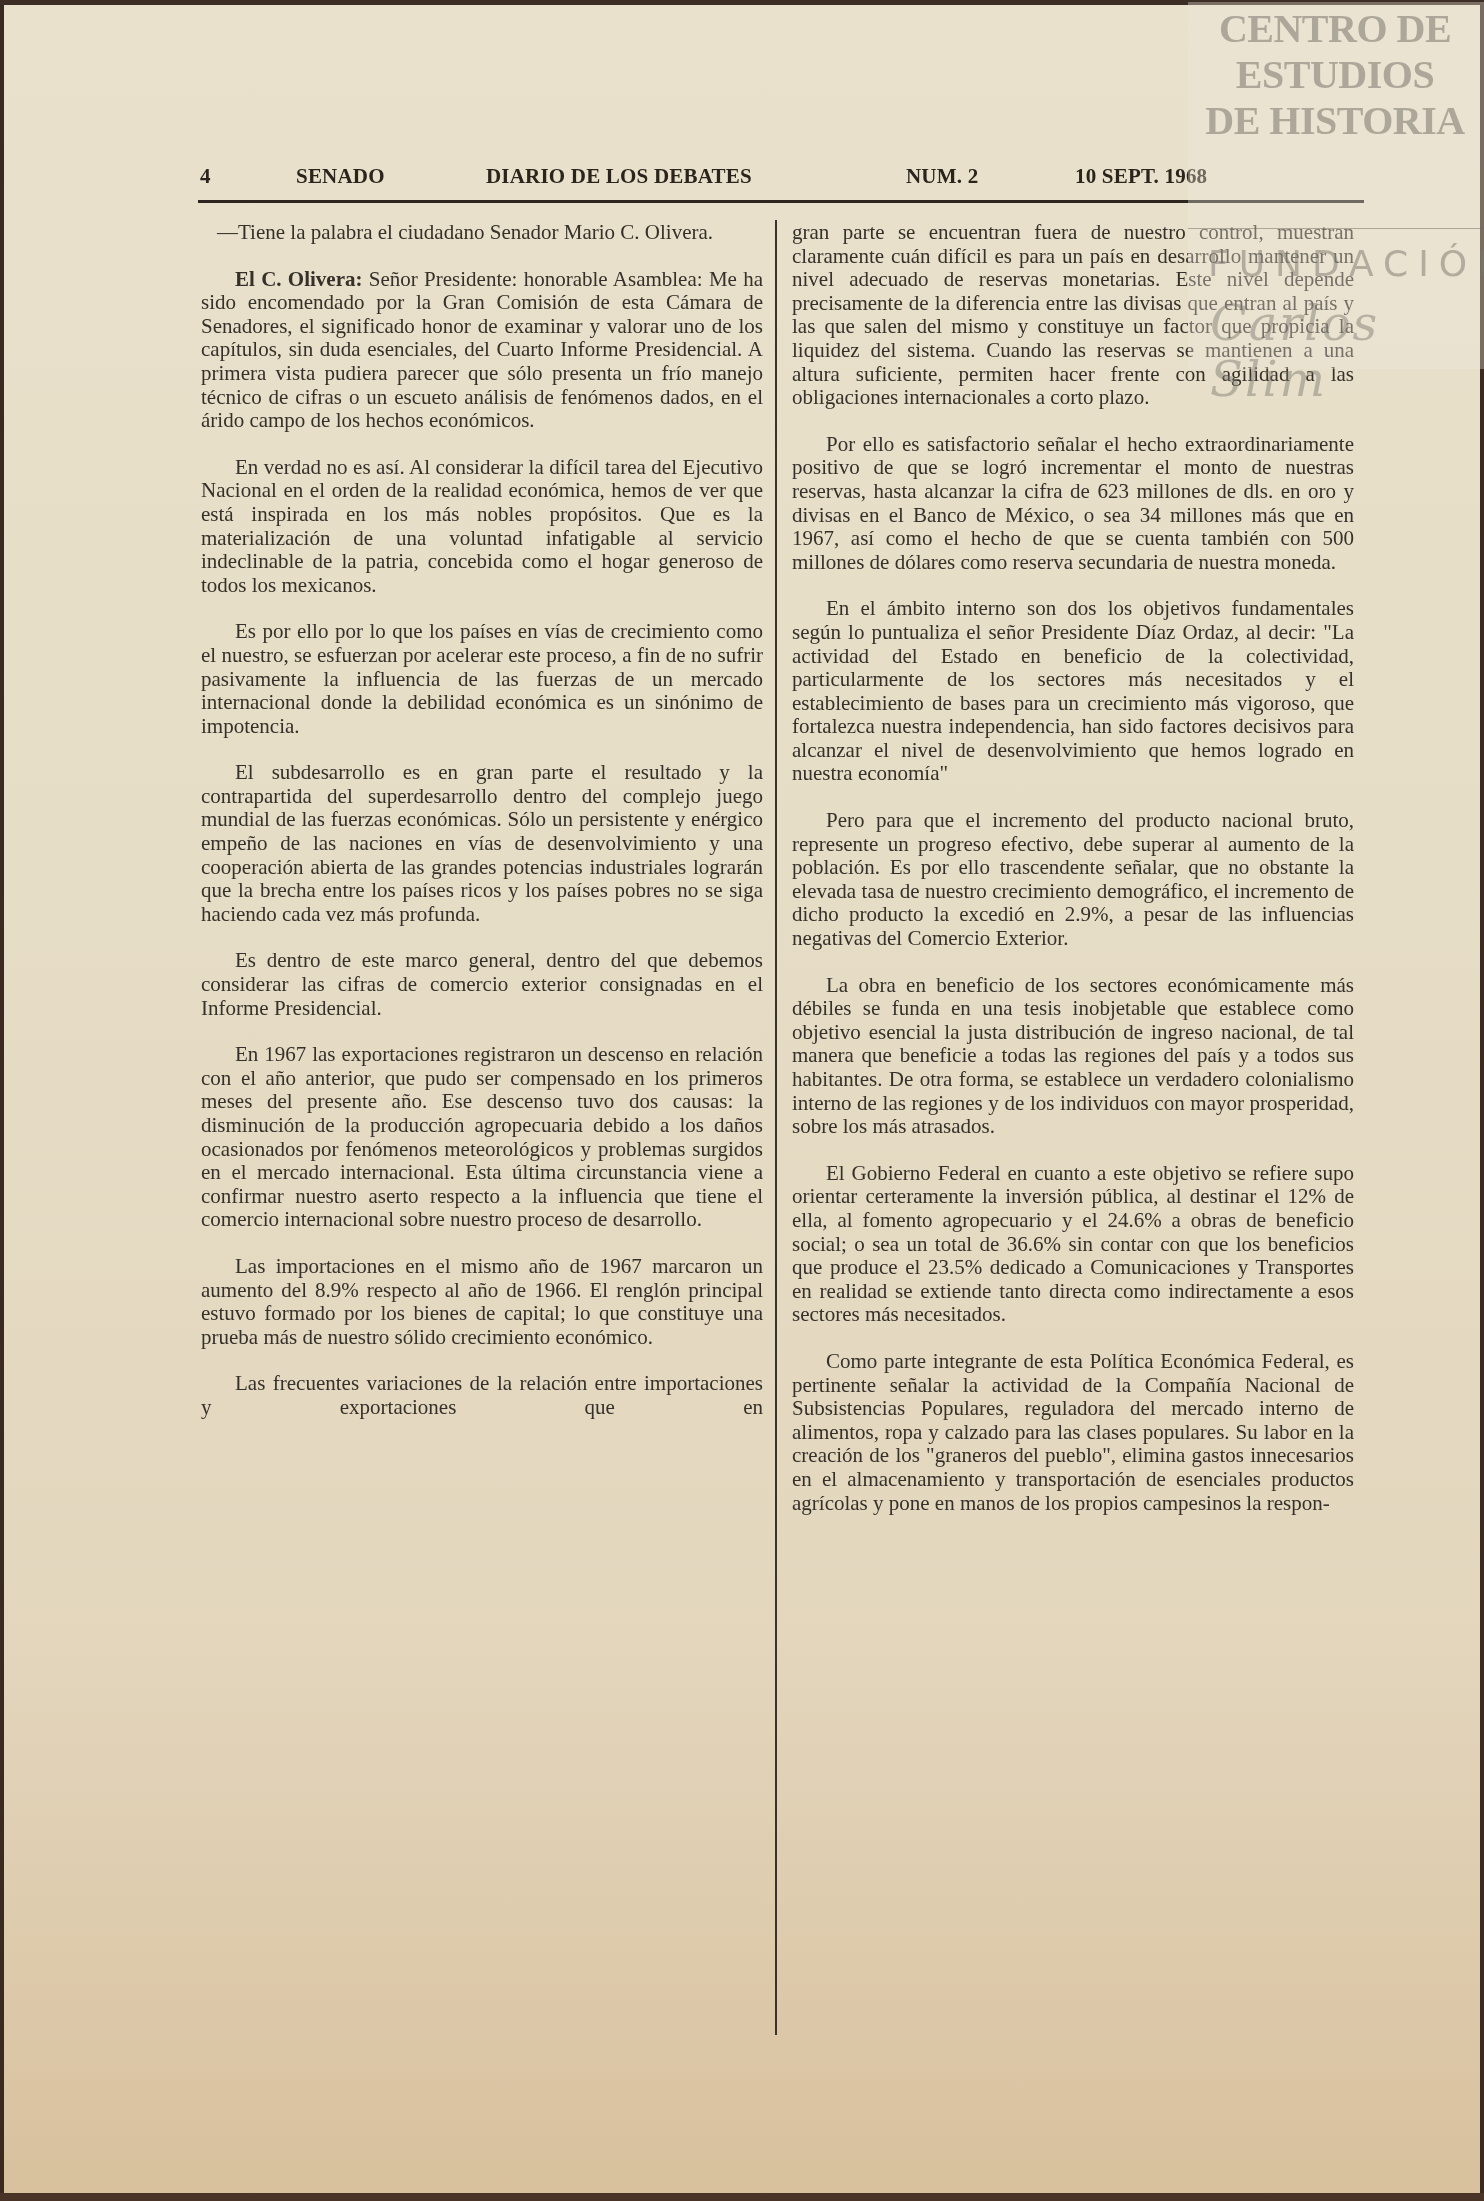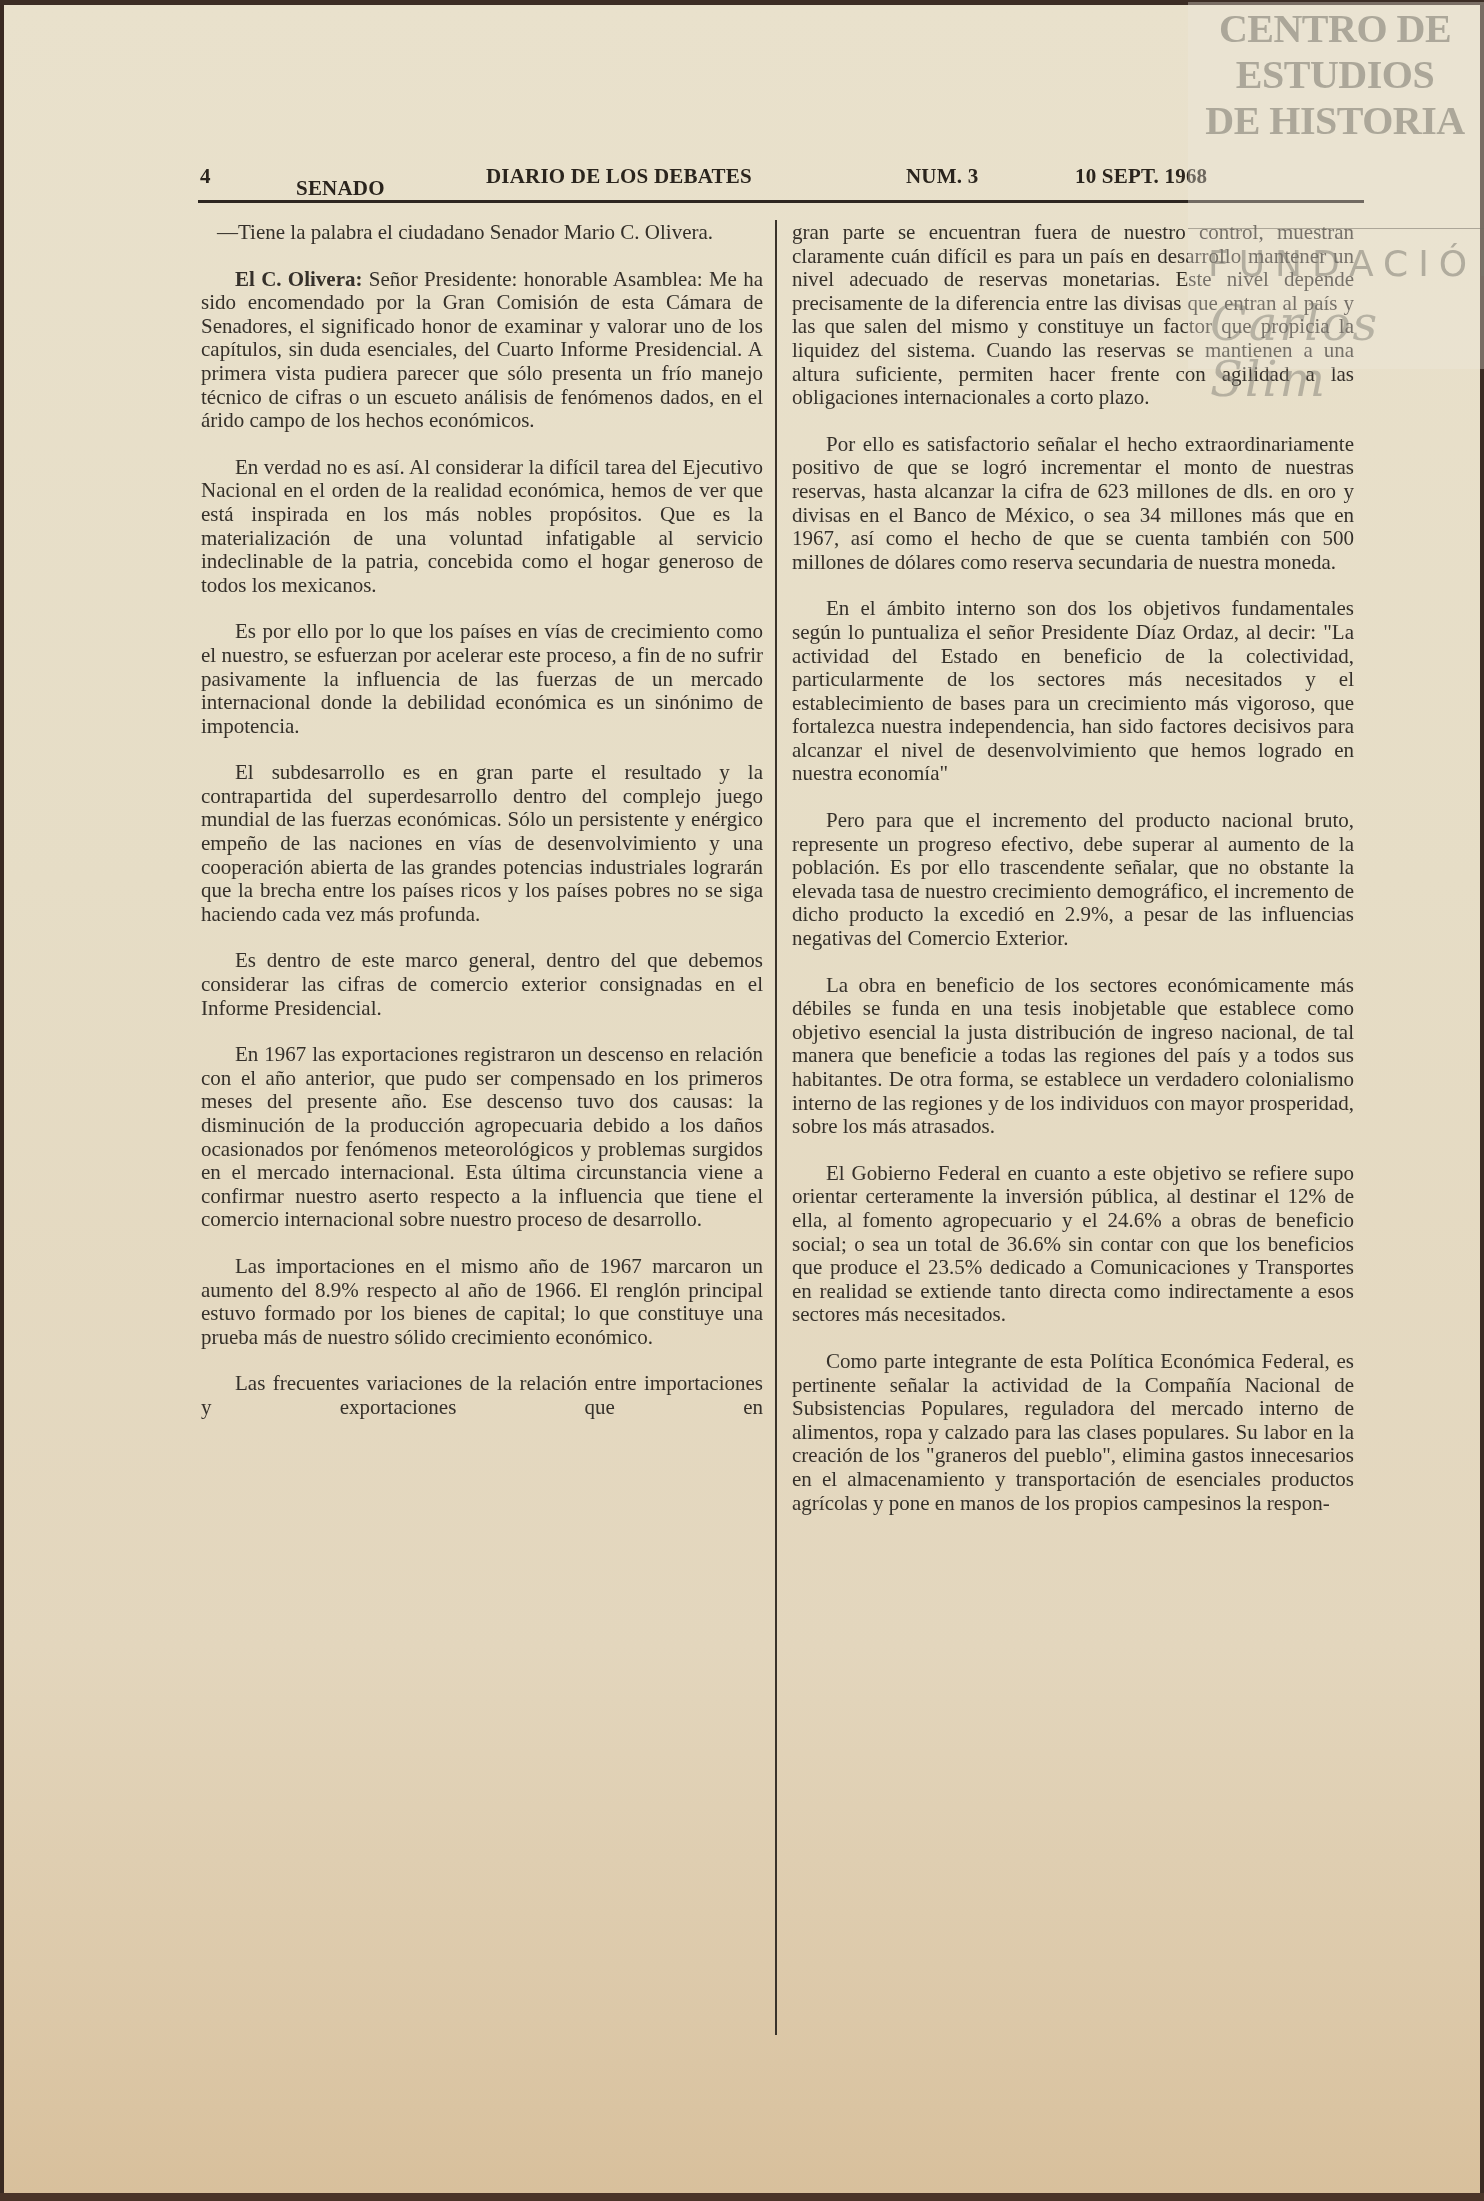--- a/index.html
+++ b/index.html
@@ -15,21 +15,21 @@
     .topedge { position:absolute; left:0; top:0; width:1484px; height:5px; background:#3c2d25; }
     .bottomedge { position:absolute; left:0; bottom:0; width:1484px; height:8px; background:#4a3428; }
 
     .header {
       position: absolute; left: 198px; top: 164px; width: 1165px; height: 30px;
       font-family: "Liberation Serif", serif; font-weight: bold; font-size: 21px; color: #2a241d;
       letter-spacing: 0.2px;
     }
     .header span { position: absolute; top: 0; white-space: nowrap; }
     .h-page { left: 2px; }
-    .h-senado { left: 98px; margin-top: 12px; }
+    .h-senado { left: 98px; }
     .h-diario { left: 288px; }
     .h-num { left: 708px; }
     .h-date { left: 877px; }
     .rule {
       position: absolute; left: 198px; top: 200px; width: 1166px; height: 3px;
       background: #2d2620;
     }
     .divider {
       position: absolute; left: 775px; top: 220px; width: 2px; height: 1815px;
       background: #3a332b;
@@ -70,21 +70,21 @@
 <body>
 
 <div class="page"></div>
 <div class="topedge"></div>
 <div class="bottomedge"></div>
 
 <div class="header">
   <span class="h-page">4</span>
   <span class="h-senado">SENADO</span>
   <span class="h-diario">DIARIO DE LOS DEBATES</span>
-  <span class="h-num">NUM. 3</span>
+  <span class="h-num">NUM. 2</span>
   <span class="h-date">10 SEPT. 1968</span>
 </div>
 <div class="rule"></div>
 <div class="divider"></div>
 
 <div class="col col-left">
   <p class="first"><span>—Tiene la palabra el ciudadano Senador Mario C. Olivera.</span></p>
   <p><span class="speaker">El C. Olivera:</span><span> Señor Presidente: honorable Asamblea: Me ha sido encomendado por la Gran Comisión de esta Cámara de Senadores, el significado honor de examinar y valorar uno de los capítulos, sin duda esenciales, del Cuarto Informe Presidencial. A primera vista pudiera parecer que sólo presenta un frío manejo técnico de cifras o un escueto análisis de fenómenos dados, en el árido campo de los hechos económicos.</span></p>
   <p>En verdad no es así. Al considerar la difícil tarea del Ejecutivo Nacional en el orden de la realidad económica, hemos de ver que está inspirada en los más nobles propósitos. Que es la materialización de una voluntad infatigable al servicio indeclinable de la patria, concebida como el hogar generoso de todos los mexicanos.</p>
   <p>Es por ello por lo que los países en vías de crecimiento como el nuestro, se esfuerzan por acelerar este proceso, a fin de no sufrir pasivamente la influencia de las fuerzas de un mercado internacional donde la debilidad económica es un sinónimo de impotencia.</p>

